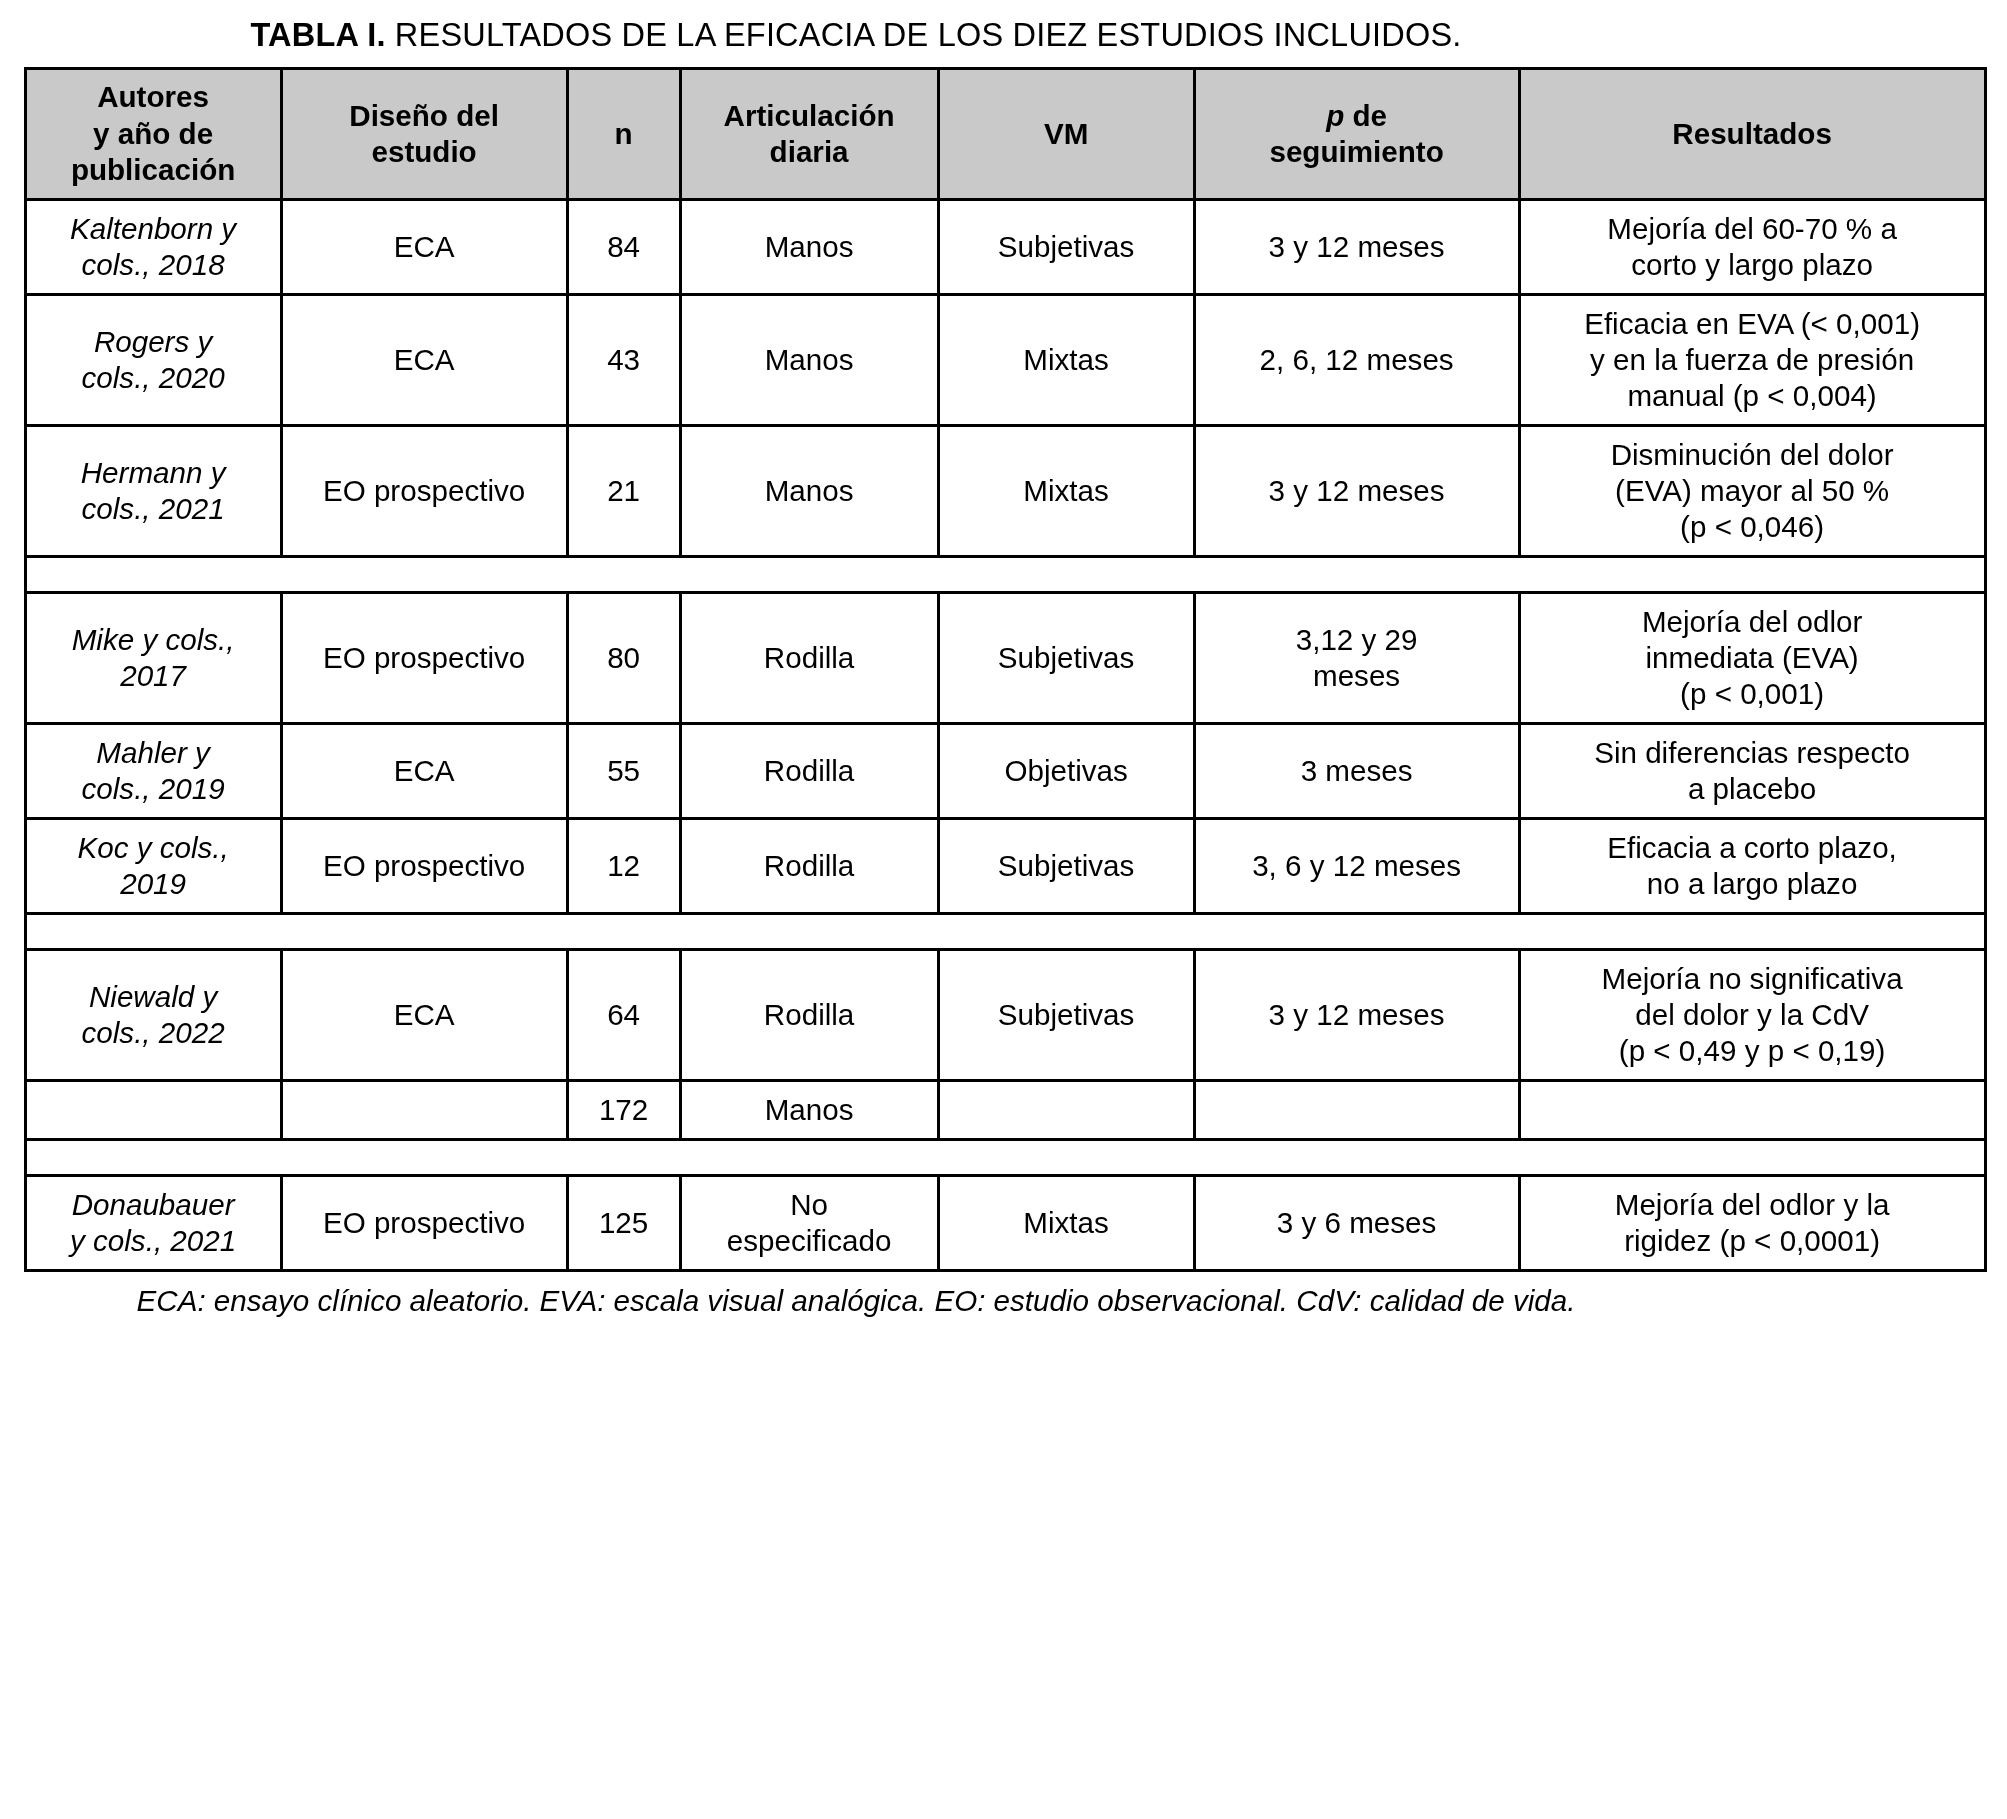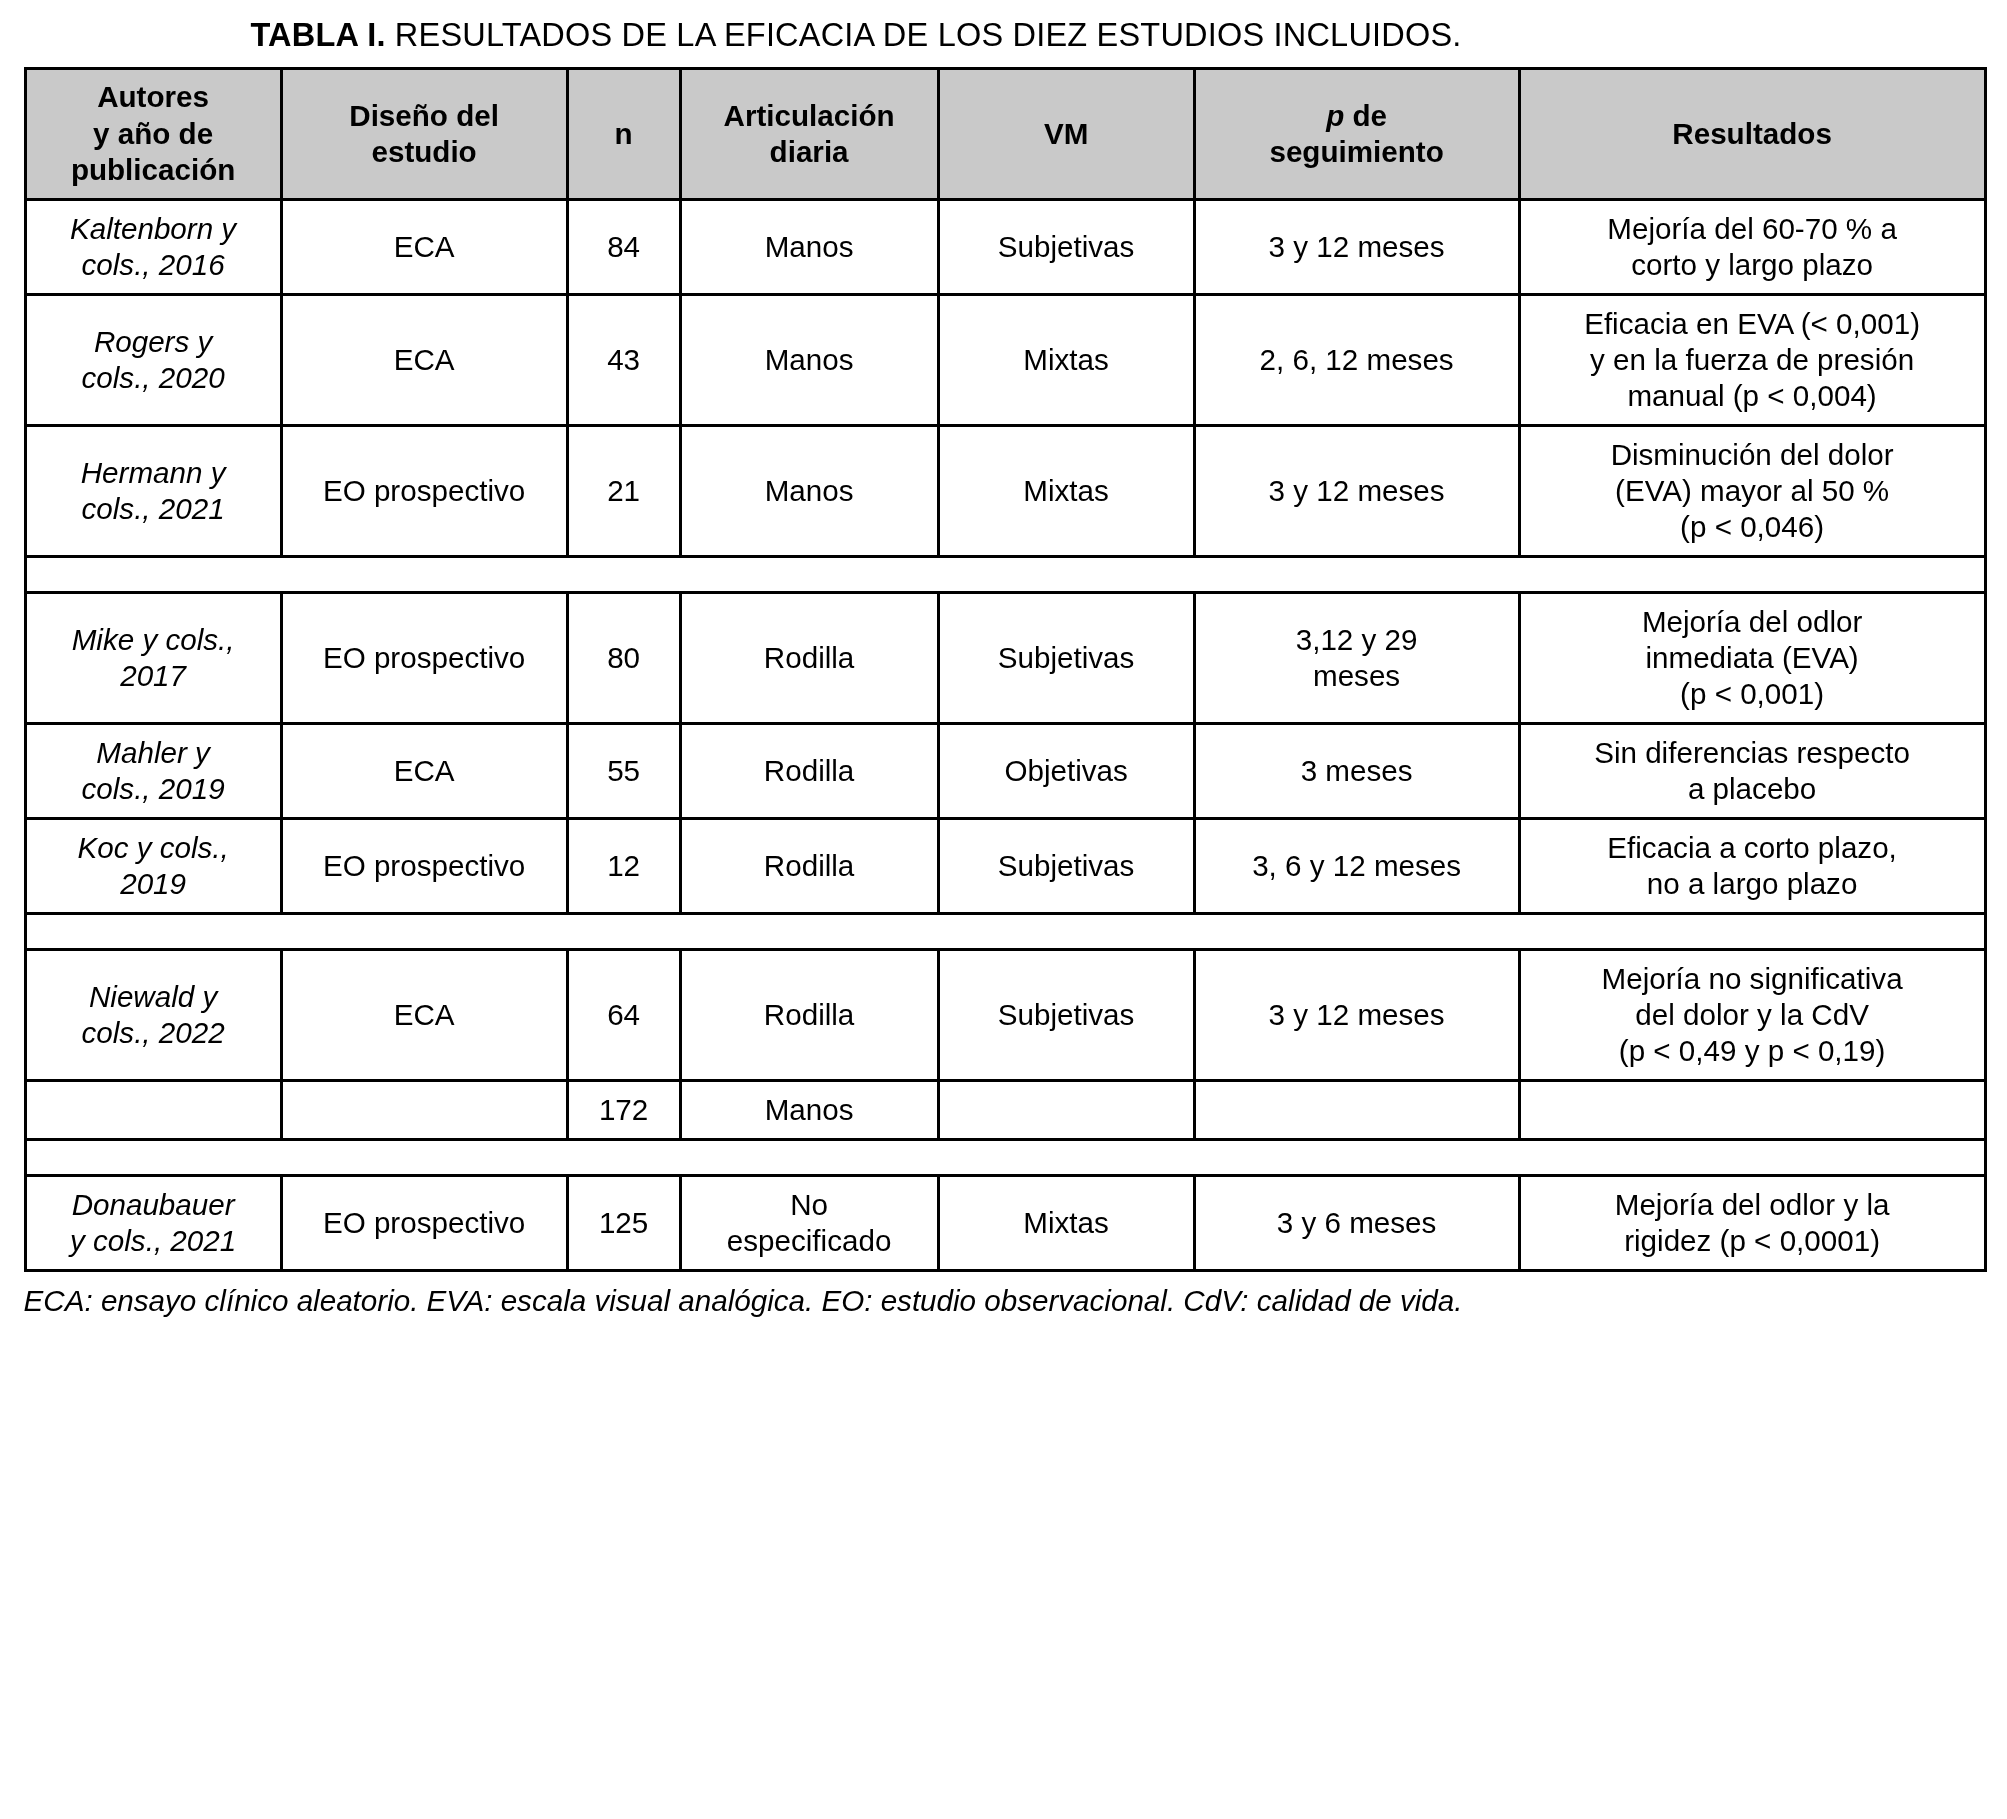--- a/index.html
+++ b/index.html
@@ -60,21 +60,21 @@
     border-right: 3px solid #000000;
     border-top: 3px solid #000000;
     border-bottom: 3px solid #000000;
     height: 33px;
     padding: 0;
     background: #ffffff;
   }
   .footnote {
     font-style: italic;
     font-size: 29.6px;
-    text-align: left;
+    text-align: center;
     padding: 11.8px 0 2px 0;
     line-height: 1.25;
   }
 </style>
 </head>
 <body>
 
 <div class="page">
 
   <div class="table-caption">
@@ -104,21 +104,21 @@
         <th>VM</th>
         <th><span class="ital">p</span><span style="white-space:pre-line"> de
 seguimiento</span></th>
         <th>Resultados</th>
       </tr>
     </thead>
     <tbody>
 
       <tr>
         <td class="authors" style="white-space:pre-line">Kaltenborn y
-cols., 2016</td>
+cols., 2018</td>
         <td style="white-space:pre-line">ECA</td>
         <td>84</td>
         <td style="white-space:pre-line">Manos</td>
         <td>Subjetivas</td>
         <td style="white-space:pre-line">3 y 12 meses</td>
         <td style="white-space:pre-line">Mejoría del 60-70 % a
 corto y largo plazo</td>
       </tr>
       <tr>
         <td class="authors" style="white-space:pre-line">Rogers y

